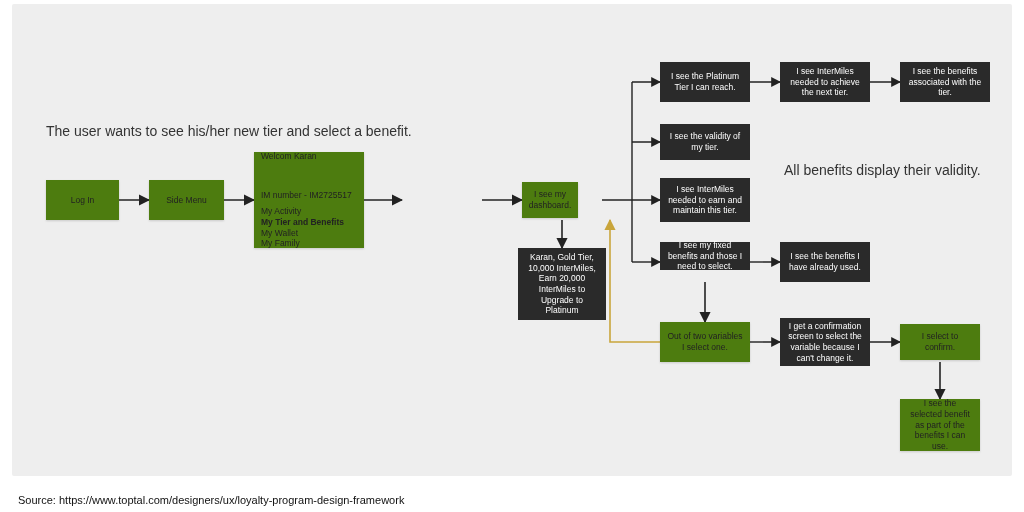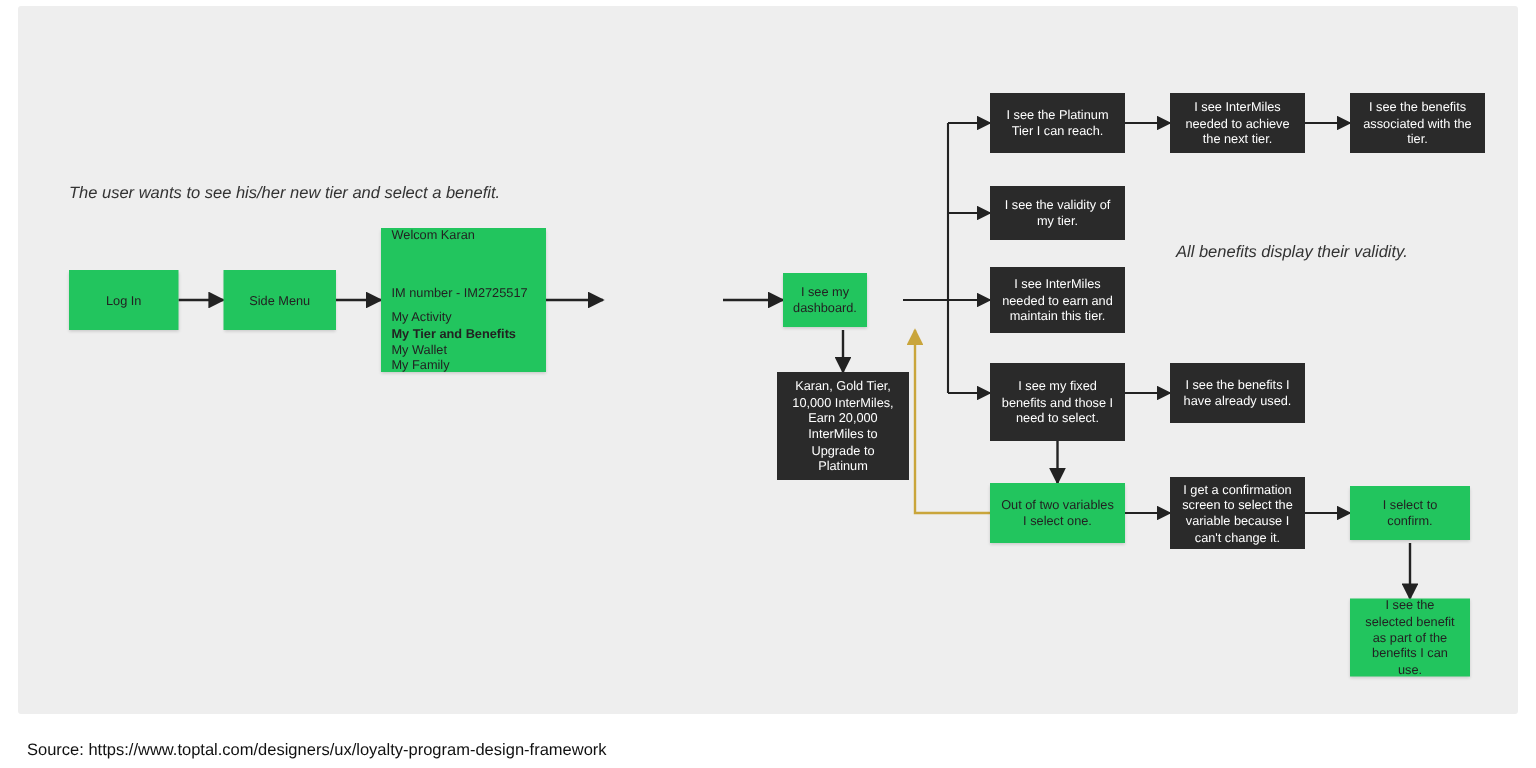--- a/index.html
+++ b/index.html
@@ -28,37 +28,36 @@
     padding: 6px 7px;
     display: flex;
     flex-direction: column;
     justify-content: center;
   }
   .node.center {
     text-align: center;
     align-items: center;
   }
   .white {
-    background: #22c55e;
+    background: #4d7c0f;
     color: #222;
     box-shadow: 0 1px 2px rgba(0,0,0,0.15);
   }
   .black {
     background: #2a2a2a;
     color: #fff;
   }
   .node .line { display: block; }
   .node .bold { font-weight: 600; }
   .annot {
     position: absolute;
-    font-size: 11px;
+    font-size: 14px;
     color: #333;
     line-height: 1.2;
     white-space: nowrap;
-    font-style: italic;
   }
   svg.connectors {
     position: absolute;
     left: 0; top: 0;
     width: 1000px;
     height: 472px;
     pointer-events: none;
   }
   .source {
     position: absolute;
@@ -158,21 +157,21 @@
   </div>
 
   <div class="node black center" style="left:648px; top:120px; width:90px; height:36px;">
     <span>I see the validity of my tier.</span>
   </div>
 
   <div class="node black center" style="left:648px; top:174px; width:90px; height:44px;">
     <span>I see InterMiles needed to earn and maintain this tier.</span>
   </div>
 
-  <div class="node black center" style="left:648px; top:238px; width:90px; height:52px;">
+  <div class="node black center" style="left:648px; top:238px; width:90px; height:28px;">
     <span>I see my fixed benefits and those I need to select.</span>
   </div>
   <div class="node black center" style="left:768px; top:238px; width:90px; height:40px;">
     <span>I see the benefits I have already used.</span>
   </div>
 
   <div class="node white center" style="left:648px; top:318px; width:90px; height:40px;">
     <span>Out of two variables I select one.</span>
   </div>
   <div class="node black center" style="left:768px; top:314px; width:90px; height:48px;">

